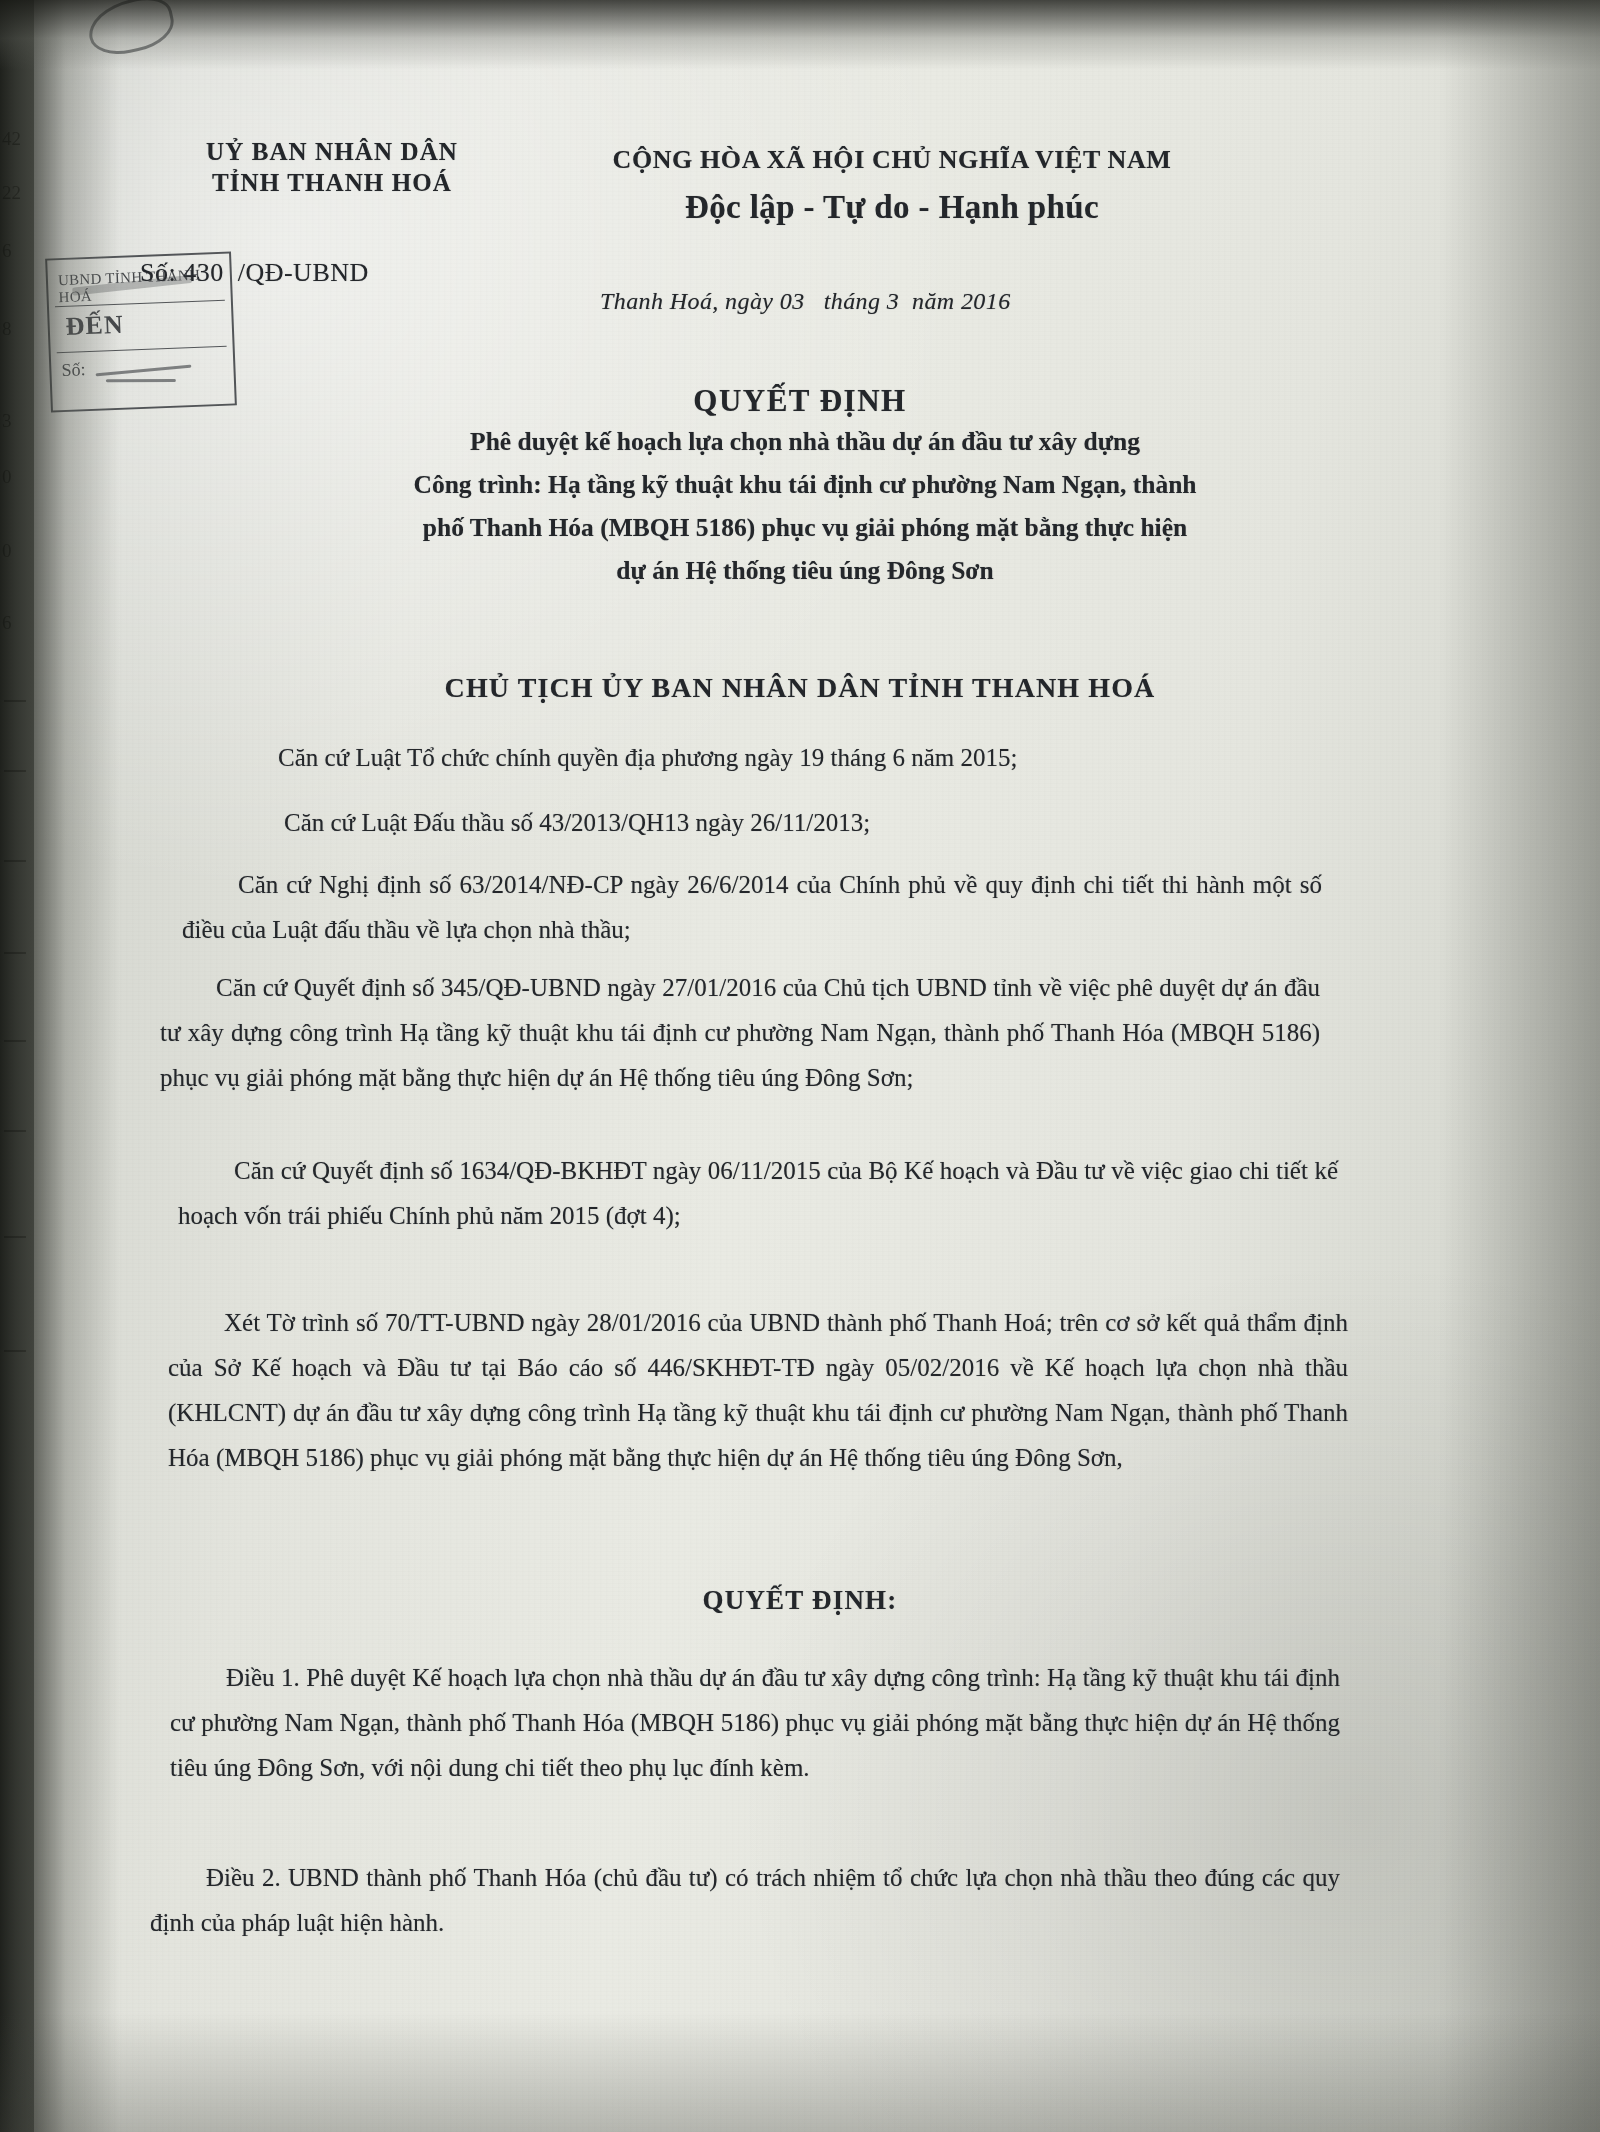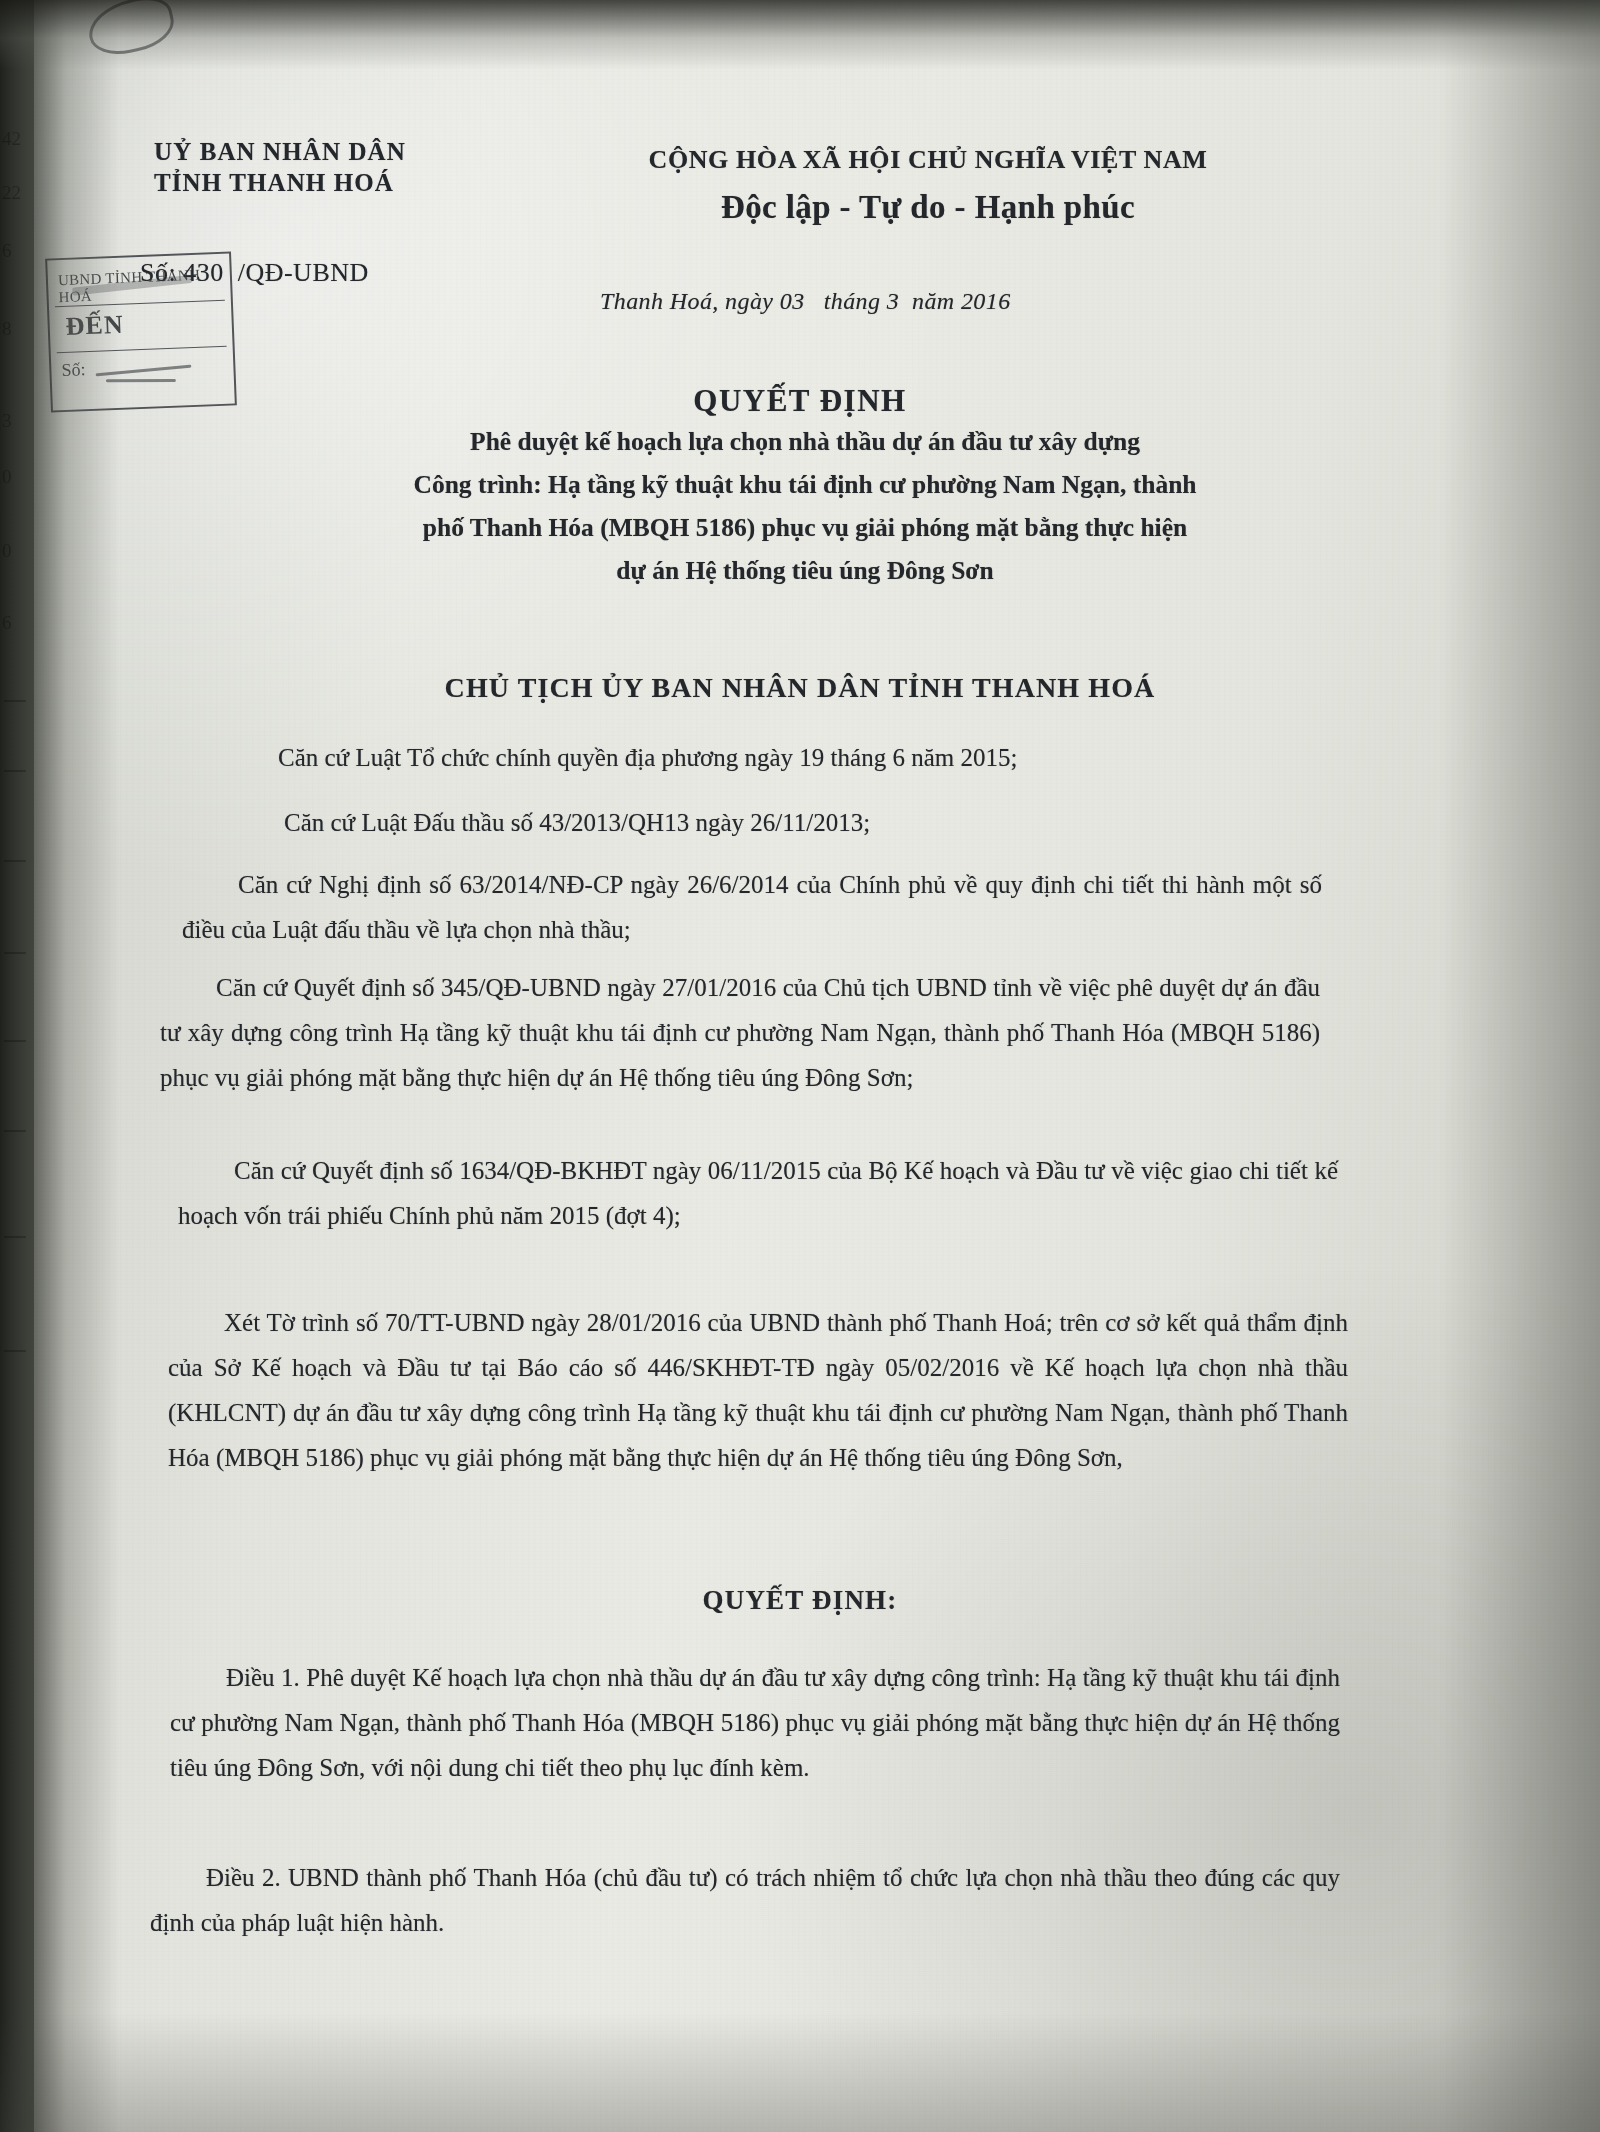--- a/index.html
+++ b/index.html
@@ -94,25 +94,25 @@
   .blk {
     position: absolute;
     font-family: "Liberation Serif", serif;
     color: #24272b;
     text-shadow: 0 0 1px rgba(60,64,70,0.40);
   }
   .bold { font-weight: bold; }
   .ital { font-style: italic; }
 
   
-  #hdr-left { left: 154px; top: 138px; width: 380px; }
+  #hdr-left { left: 142px; top: 138px; width: 380px; text-align: center; }
   #hdr-left .l1 { font-size: 25px; letter-spacing: 1.1px; }
   #hdr-left .l2 { font-size: 25px; letter-spacing: 1.1px; margin-top: 3px; }
 
-  #hdr-right { left: 568px; top: 145px; width: 720px; text-align: center; }
+  #hdr-right { left: 532px; top: 145px; width: 720px; text-align: center; }
   #hdr-right .l1 { font-size: 26px; letter-spacing: .6px; }
   #hdr-right .l2 { font-size: 33px; margin-top: 14px; letter-spacing: .4px; }
 
   #sonumber { left: 140px; top: 258px; font-size: 26px; letter-spacing: .5px; }
   #placedate { left: 600px; top: 288px; font-size: 24px; font-style: italic; letter-spacing: .4px; }
 
   
   #stamp {
     position: absolute;
     left: 48px; top: 255px;

